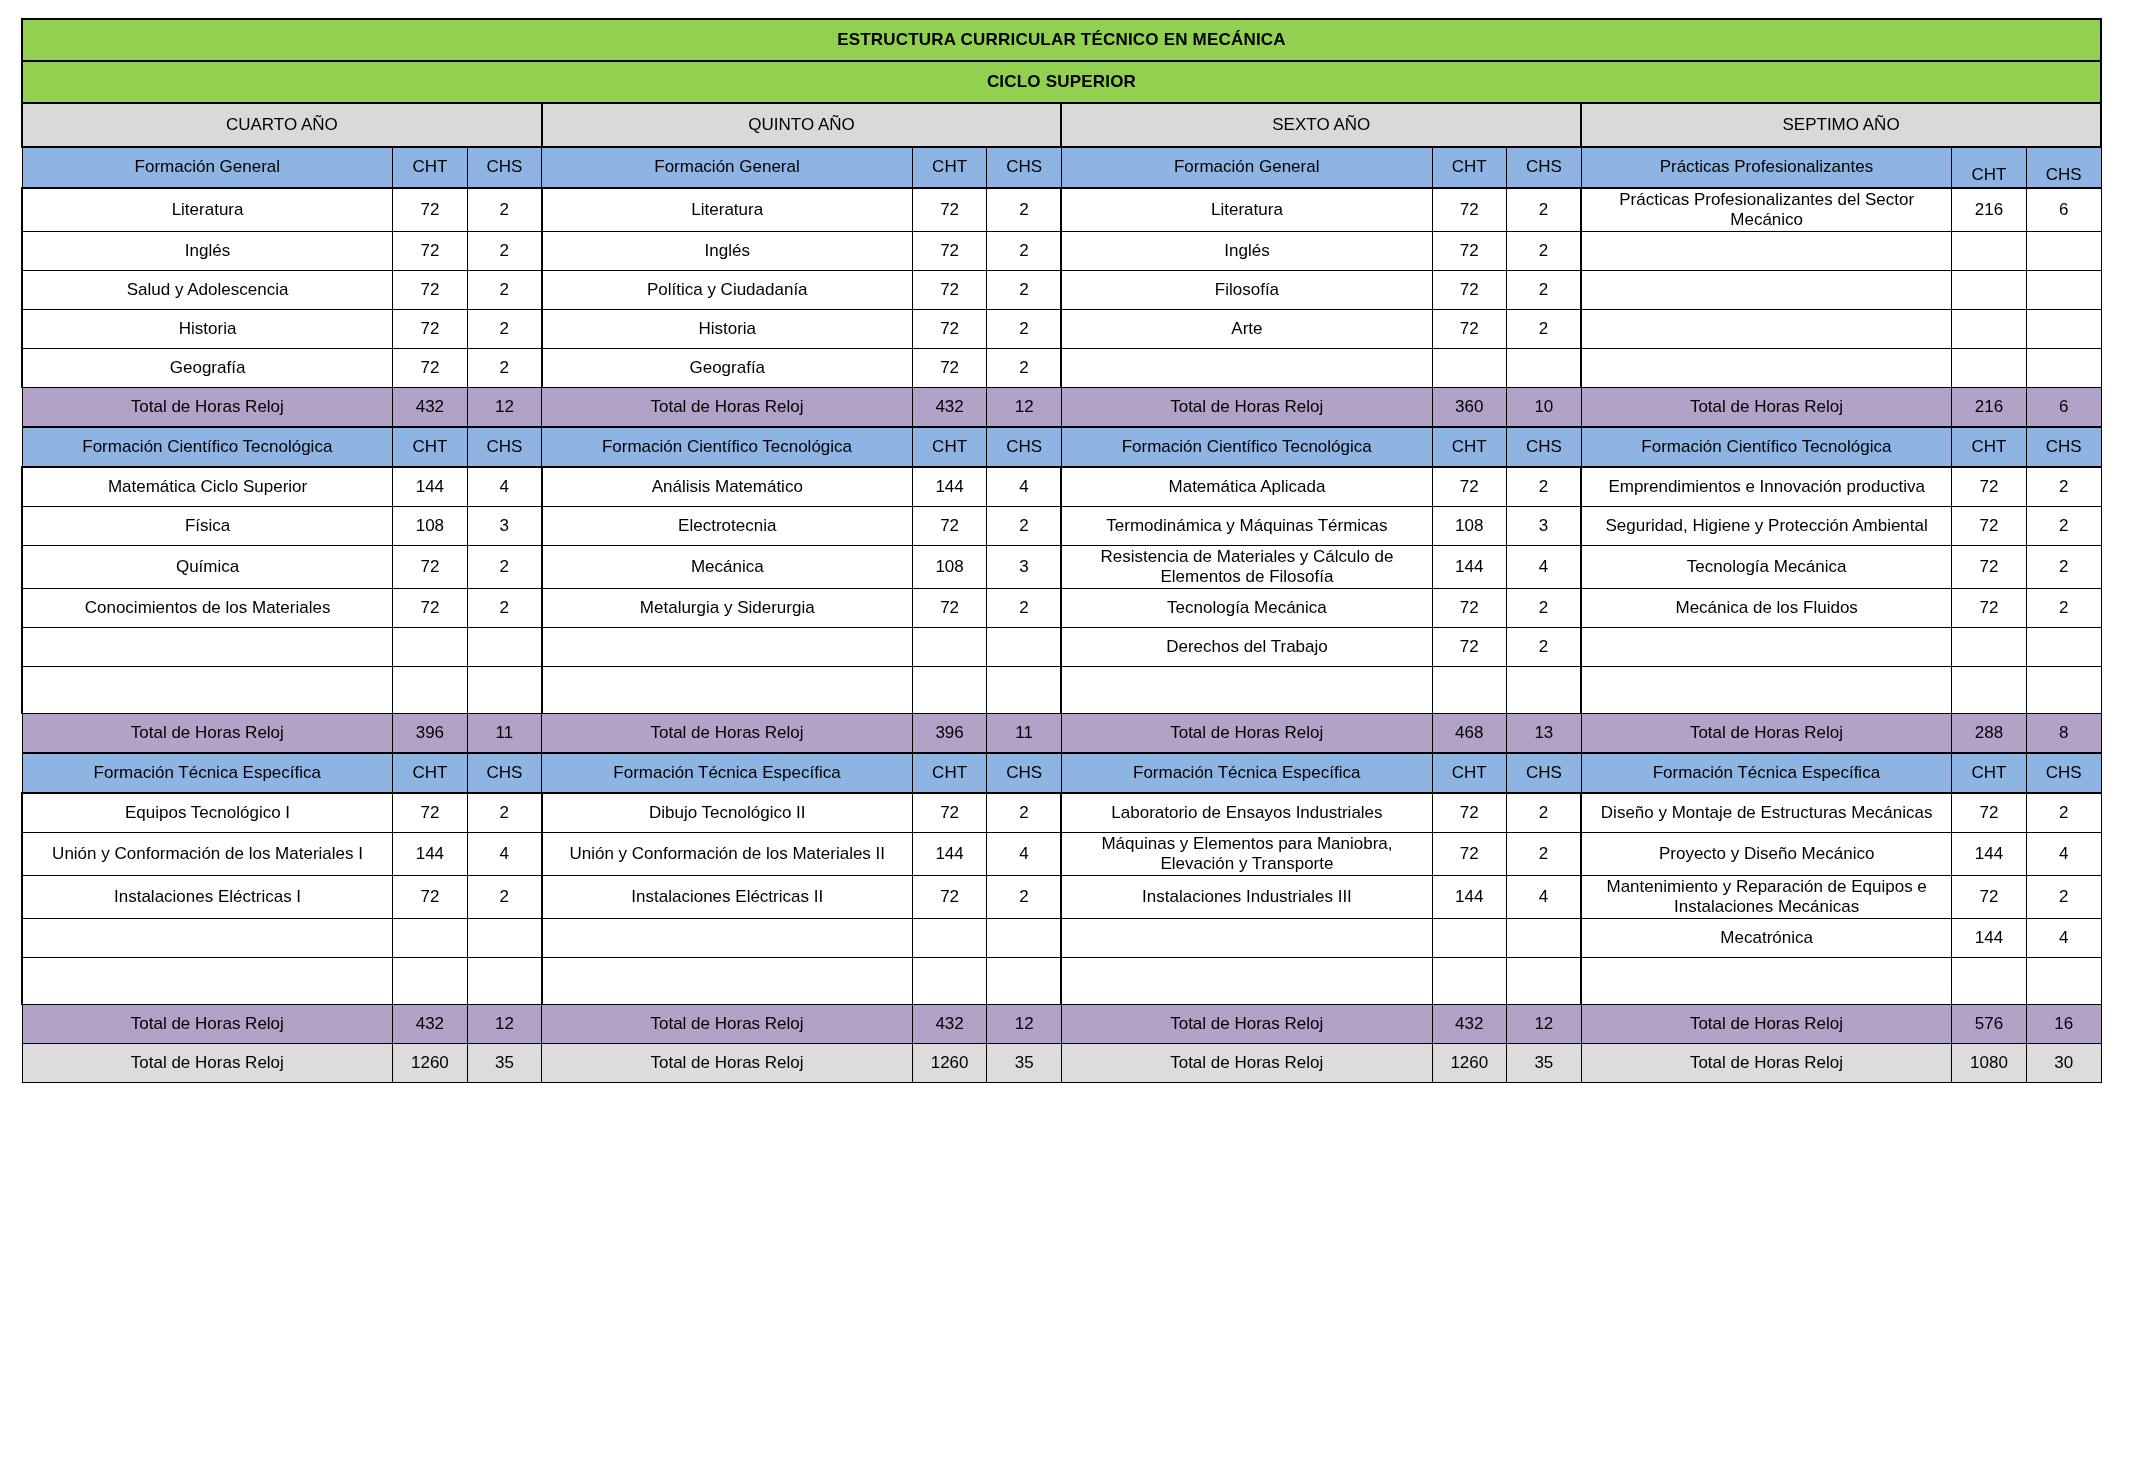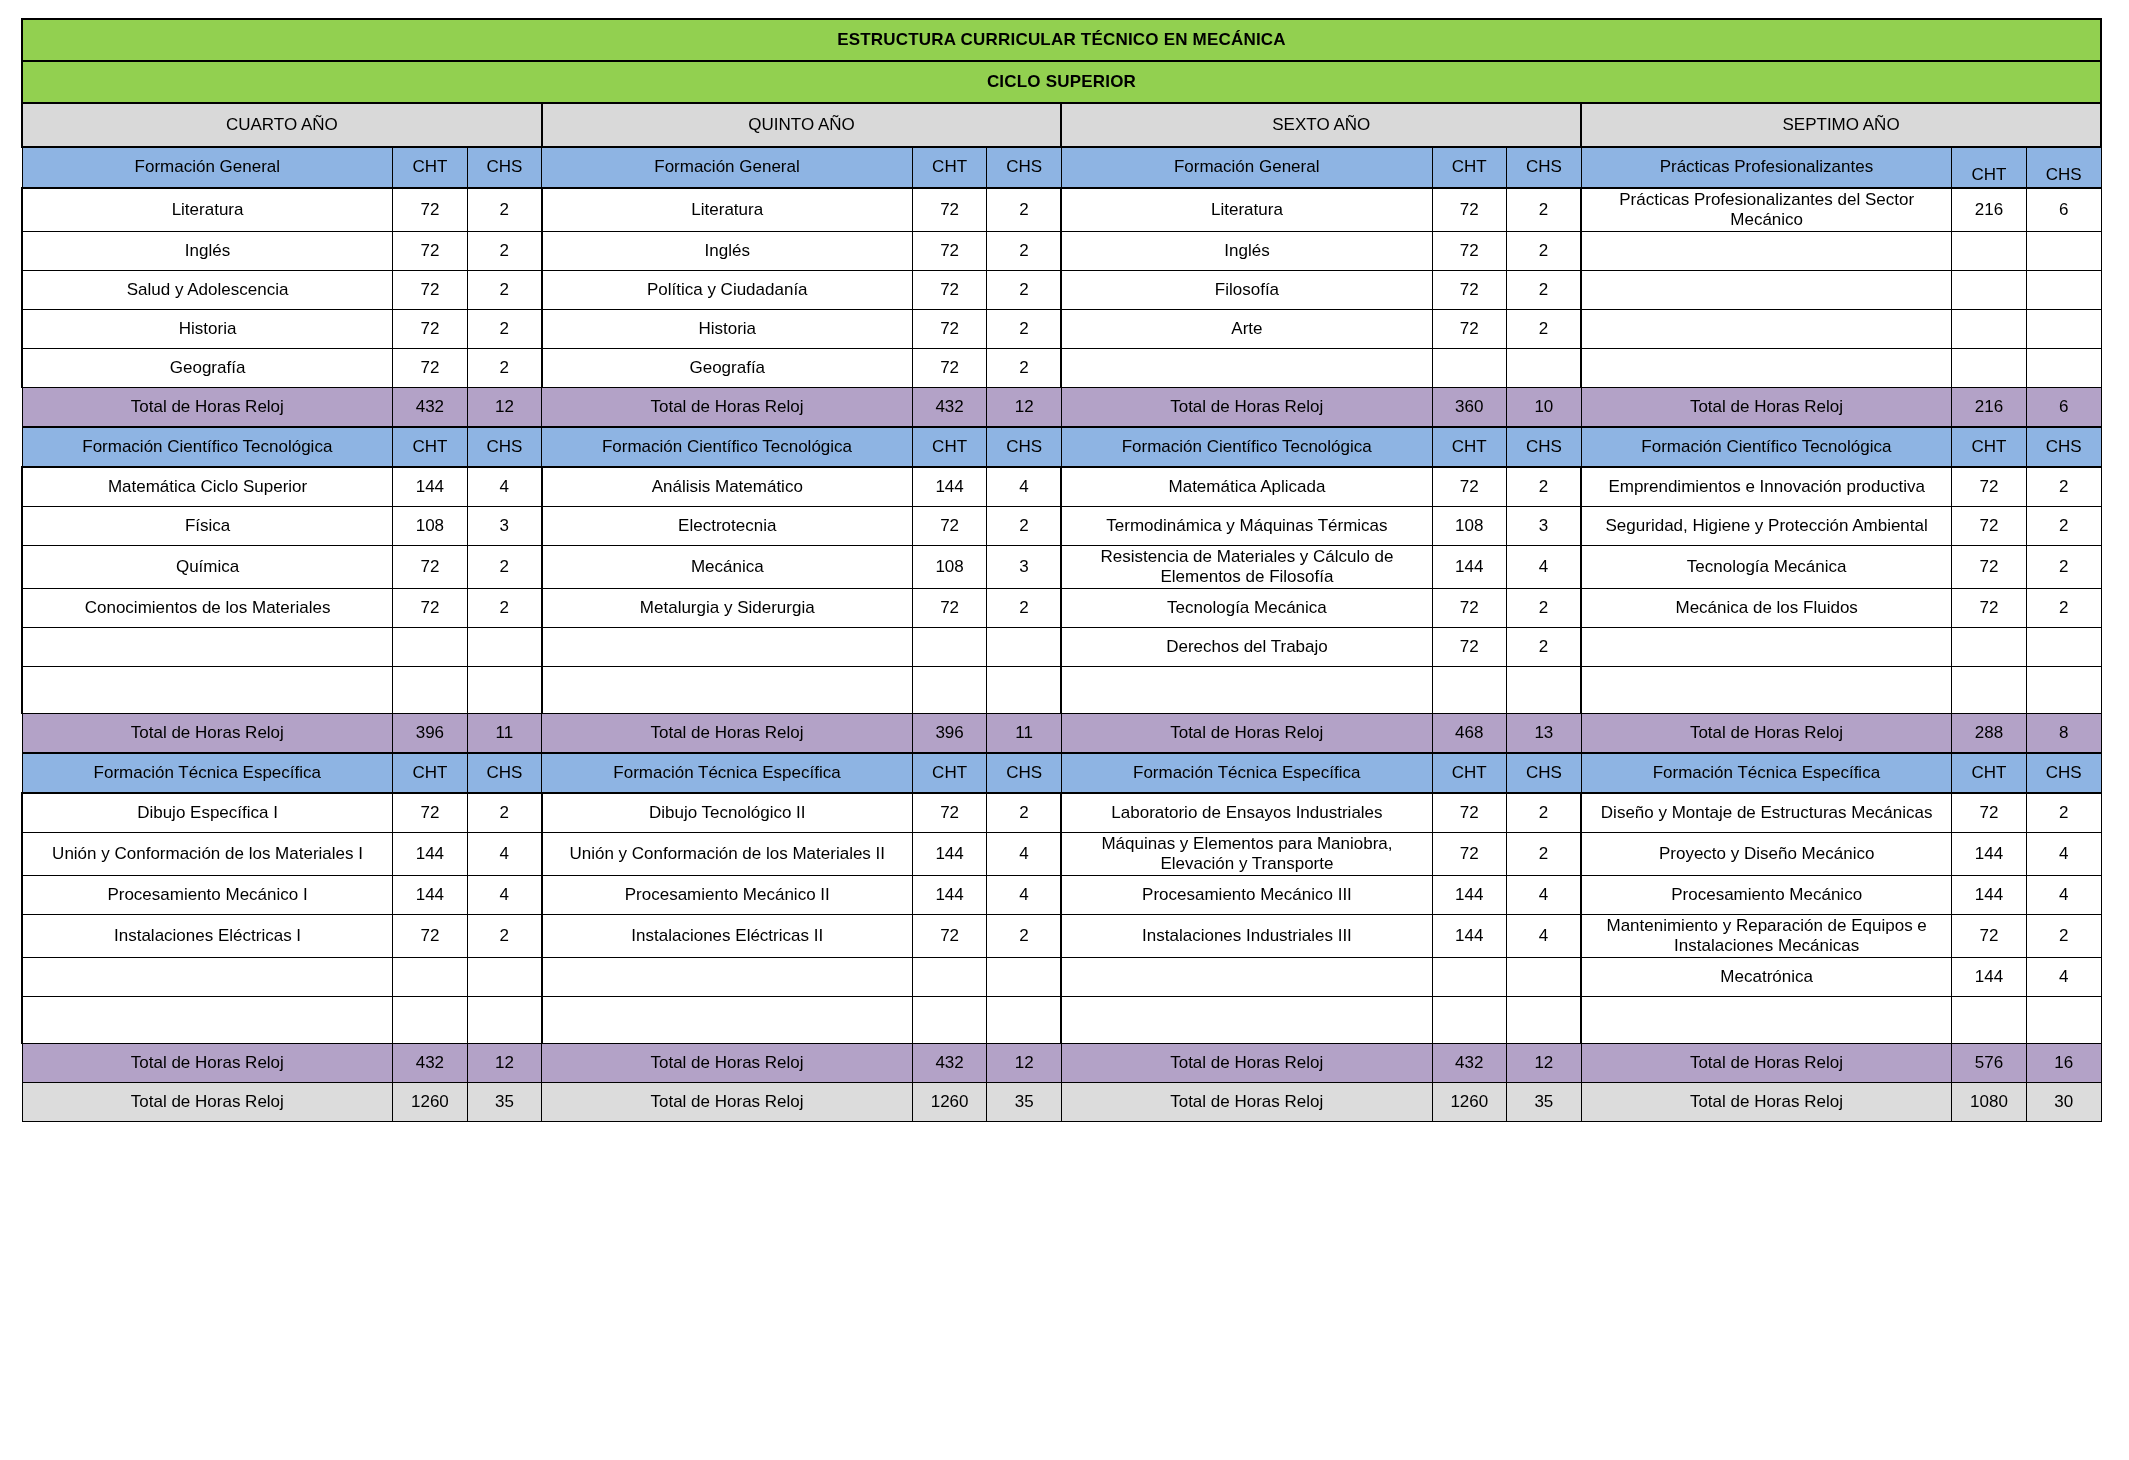--- a/index.html
+++ b/index.html
@@ -346,21 +346,21 @@
           <td class="section-head">CHT</td>
           <td class="section-head">CHS</td>
           <td class="section-head">Formación Técnica Específica</td>
           <td class="section-head">CHT</td>
           <td class="section-head">CHS</td>
           <td class="section-head">Formación Técnica Específica</td>
           <td class="section-head">CHT</td>
           <td class="section-head sheet-right">CHS</td>
         </tr>
         <tr class="subject-row">
-          <td class="grp-edge sheet-left">Dibujo Específica I</td>
+          <td class="grp-edge sheet-left">Equipos Tecnológico I</td>
           <td>72</td>
           <td>2</td>
           <td class="grp-edge">Dibujo Tecnológico II</td>
           <td>72</td>
           <td>2</td>
           <td class="grp-edge">Laboratorio de Ensayos Industriales</td>
           <td>72</td>
           <td>2</td>
           <td class="grp-edge">Diseño y Montaje de Estructuras Mecánicas</td>
           <td>72</td>
@@ -370,34 +370,20 @@
           <td class="grp-edge sheet-left">Unión y Conformación de los Materiales I</td>
           <td>144</td>
           <td>4</td>
           <td class="grp-edge">Unión y Conformación de los Materiales II</td>
           <td>144</td>
           <td>4</td>
           <td class="grp-edge">Máquinas y Elementos para Maniobra, Elevación y Transporte</td>
           <td>72</td>
           <td>2</td>
           <td class="grp-edge">Proyecto y Diseño Mecánico</td>
-          <td>144</td>
-          <td class=" sheet-right">4</td>
-        </tr>
-        <tr class="subject-row">
-          <td class="grp-edge sheet-left">Procesamiento Mecánico I</td>
-          <td>144</td>
-          <td>4</td>
-          <td class="grp-edge">Procesamiento Mecánico II</td>
-          <td>144</td>
-          <td>4</td>
-          <td class="grp-edge">Procesamiento Mecánico III</td>
-          <td>144</td>
-          <td>4</td>
-          <td class="grp-edge">Procesamiento Mecánico</td>
           <td>144</td>
           <td class=" sheet-right">4</td>
         </tr>
         <tr class="subject-row">
           <td class="grp-edge sheet-left">Instalaciones Eléctricas I</td>
           <td>72</td>
           <td>2</td>
           <td class="grp-edge">Instalaciones Eléctricas II</td>
           <td>72</td>
           <td>2</td>

